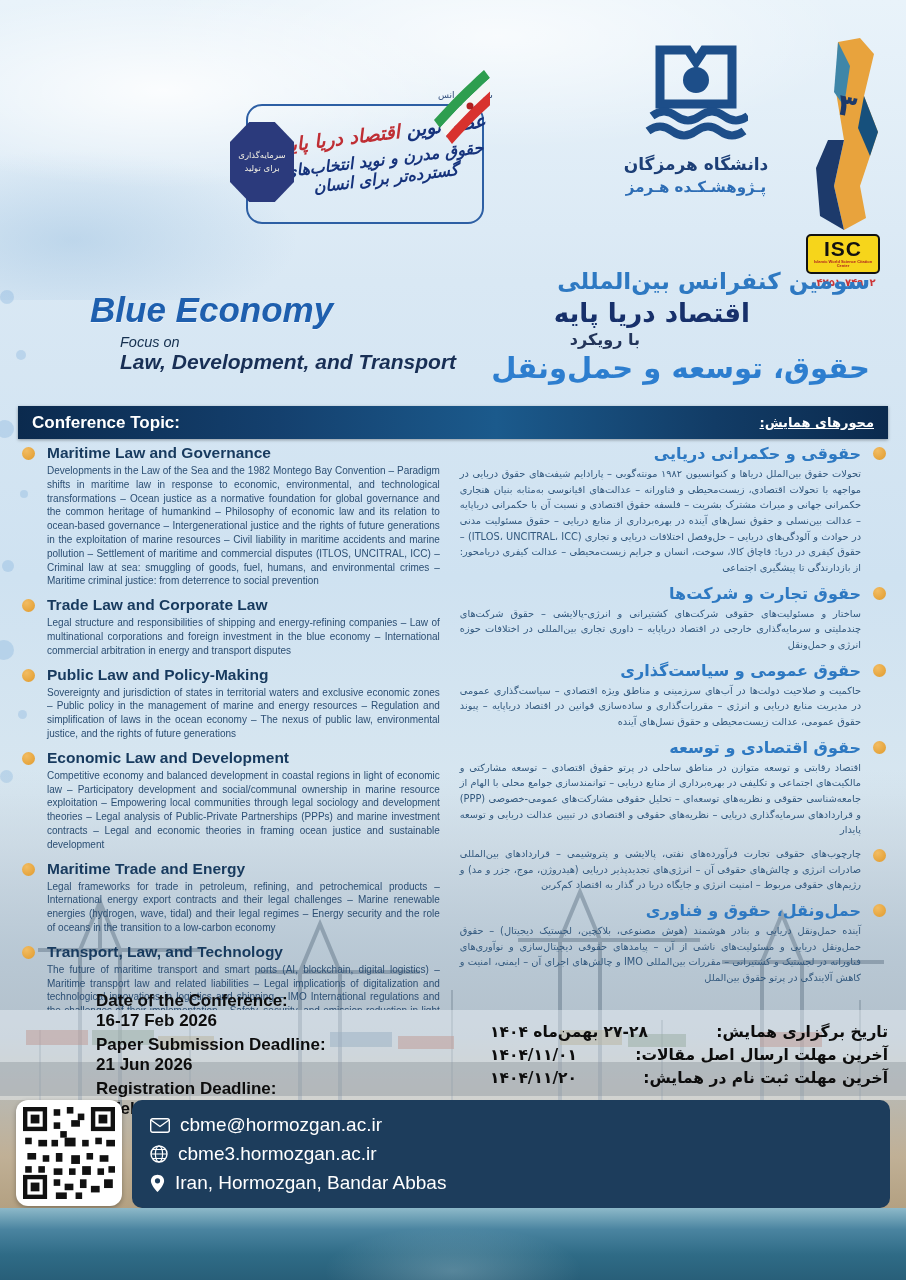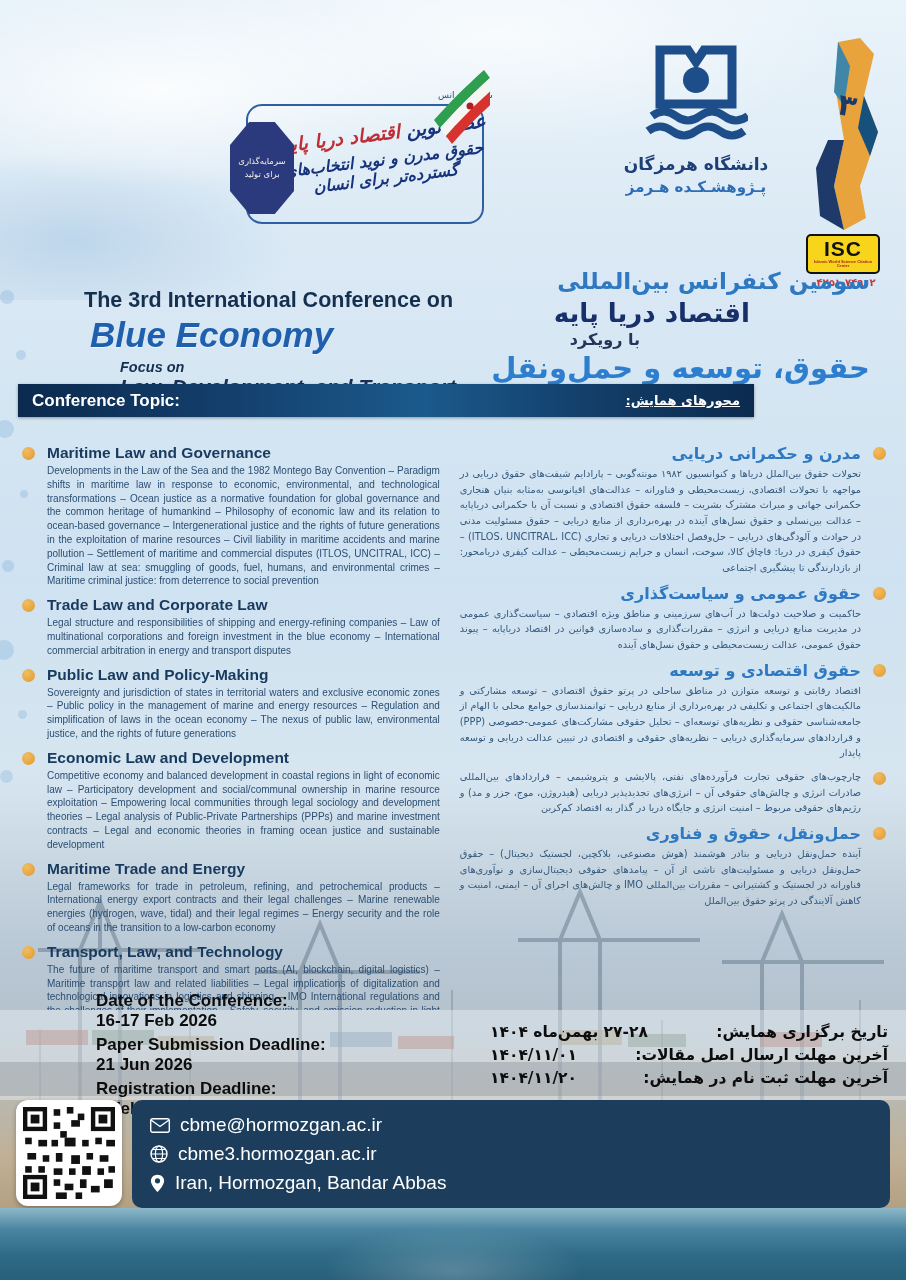--- a/index.html
+++ b/index.html
@@ -30,21 +30,21 @@
   
   .hdr { position:absolute; top:26px; left:0; width:906px; height:240px; }
   .slogan-box { position:absolute; left:246px; top:78px; width:238px; height:120px;
     border:2.5px solid #2d5fa4; border-radius:16px; }
   .slogan-label { position:absolute; left:438px; top:64px; font-size:9px; color:#2d4a7a; }
   .slogan-text { position:absolute; left:258px; top:96px; width:250px; transform:rotate(-7deg);
     font-style:italic; font-weight:bold; text-align:center; }
   .slogan-text .l1 { font-size:19px; color:#16337c; }
   .slogan-text .l1 .red { color:#bf2e34; }
   .slogan-text .l2 { font-size:16px; color:#16337c; margin-top:6px; }
-  .badge-oct { position:absolute; left:230px; top:96px; width:64px; height:92px; background:#2b3a7c;
+  .badge-oct { position:absolute; left:230px; top:96px; width:64px; height:80px; background:#2b3a7c;
     clip-path:polygon(30% 0,70% 0,100% 25%,100% 75%,70% 100%,30% 100%,0 75%,0 25%);
     display:flex; align-items:center; justify-content:center; text-align:center;
     color:#f3f0e4; font-size:8.5px; line-height:1.5; padding:6px; }
   .flag-ribbon { position:absolute; left:420px; top:36px; width:70px; height:86px; }
 
   .uni { position:absolute; left:596px; top:16px; width:200px; text-align:center; }
   .uni-logo { width:104px; height:100px; margin:0 auto; }
   .uni-name { font-weight:bold; font-size:17px; color:#1d3f77; margin-top:8px; }
   .uni-inst { font-weight:bold; font-size:15px; color:#2d6db5; margin-top:4px; }
 
@@ -55,31 +55,31 @@
   .isc-box { background:#f6d51b; border:2.5px solid #111; border-radius:5px; padding:2px 0 4px;
     font-weight:bold; font-size:21px; letter-spacing:1px; color:#111; line-height:1.05; }
   .isc-sub { display:block; font-size:4px; color:#b02020; letter-spacing:0; font-weight:bold; }
   .isc-code { margin-top:3px; font-family:"DejaVu Sans",sans-serif; font-size:10px; font-weight:bold; color:#c33; }
 
   
   .title-en { position:absolute; left:84px; top:288px; width:400px; color:#15304f; }
   .t-en-1 { font-size:21.5px; font-weight:bold; }
   .t-en-2 { font-size:35px; font-weight:bold; font-style:italic; color:#1e5fae; margin:2px 0 4px 6px;
     text-shadow:0 1px 0 rgba(255,255,255,.6); }
-  .t-en-3 { font-size:14.5px; font-style:italic; font-weight:bold; margin-left:36px; }
+  .t-en-3 { font-size:14.5px; font-style:italic; font-weight:normal; margin-left:36px; }
   .t-en-4 { font-size:21px; font-style:italic; font-weight:bold; margin-left:36px; color:#182f55; }
 
   .title-fa { position:absolute; right:36px; top:268px; width:420px; text-align:right; }
   .t-fa-1 { font-size:23px; font-weight:bold; color:#2e79c2; }
   .t-fa-2 { font-size:26px; font-weight:bold; color:#17306b; margin:4px 120px 0 0; }
   .t-fa-3 { font-size:16px; font-weight:bold; color:#23355a; margin:2px 230px 0 0; }
   .t-fa-4 { font-size:29px; font-weight:bold; color:#2d7ecf; margin-top:2px; }
 
   
-  .topic-bar { position:absolute; left:18px; top:384px; width:736px; height:33px;
+  .topic-bar { position:absolute; left:18px; top:406px; width:870px; height:33px;
     background:linear-gradient(90deg,#0b2a4e 0%,#14406e 30%,#1b5a8c 55%,#123c66 80%,#0b2a4e 100%);
     display:flex; align-items:center; justify-content:space-between; padding:0 14px;
     box-shadow:0 1px 3px rgba(0,0,0,.35); }
   .topic-bar .en { color:#fff; font-weight:bold; font-size:17px; }
   .topic-bar .faside { color:#fff; font-weight:bold; font-size:13px;text-decoration:underline; }
 
   
   .cols { position:absolute; left:22px; top:444px; width:864px; height:566px; display:flex; gap:20px; overflow:hidden; }
   .col-en { width:49.5%; }
   .col-fa { width:50.5%; }
@@ -192,21 +192,20 @@
     </svg>
     <div class="edition-num">۳</div>
 
     <div class="isc">
       <div class="isc-box"><span>ISC</span><span class="isc-sub">Islamic World Science Citation Center</span></div>
       <div class="isc-code" dir="ltr">۰۴۲۵۱-۷۴۹۰۲</div>
     </div>
   </div>
 
   <div class="title-en">
-    <div class="t-en-1">The 3rd International Conference on</div>
     <div class="t-en-2">Blue Economy</div>
     <div class="t-en-3">Focus on</div>
     <div class="t-en-4">Law, Development, and Transport</div>
   </div>
 
   <div class="title-fa fa">
     <div class="t-fa-1">سومین کنفرانس بین‌المللی</div>
     <div class="t-fa-2">اقتصاد دریا پایه</div>
     <div class="t-fa-3">با رویکرد</div>
     <div class="t-fa-4">حقوق، توسعه و حمل‌ونقل</div>
@@ -248,22 +247,27 @@
       <div class="topic">
           <span class="bullet"></span>
         <div class="topic-title-en">Transport, Law, and Technology</div>
         <div class="topic-desc-en">The future of maritime transport and smart ports (AI, blockchain, digital logistics) – Maritime transport law and related liabilities – Legal implications of digitalization and technological innovations in logistics and shipping – IMO International regulations and the challenges of their implementation – Safety, security, and emission reduction in light of international law</div>
         </div>
     </div>
 
     <div class="col-fa fa">
       <div class="topic">
           <span class="bullet"></span>
-        <div class="topic-title-fa">مدرن و حکمرانی دریایی</div>
+        <div class="topic-title-fa">حقوقی و حکمرانی دریایی</div>
         <div class="topic-desc-fa">تحولات حقوق بین‌الملل دریاها و کنوانسیون ۱۹۸۲ مونته‌گوبی – پارادایم شیفت‌های حقوق دریایی در مواجهه با تحولات اقتصادی، زیست‌محیطی و فناورانه – عدالت‌های اقیانوسی به‌مثابه بنیان هنجاری حکمرانی جهانی و میراث مشترک بشریت – فلسفه حقوق اقتصادی و نسبت آن با حکمرانی دریاپایه – عدالت بین‌نسلی و حقوق نسل‌های آینده در بهره‌برداری از منابع دریایی – حقوق مسئولیت مدنی در حوادث و آلودگی‌های دریایی – حل‌وفصل اختلافات دریایی و تجاری (ITLOS، UNCITRAL، ICC) – حقوق کیفری در دریا: قاچاق کالا، سوخت، انسان و جرایم زیست‌محیطی – عدالت کیفری دریامحور: از بازدارندگی تا پیشگیری اجتماعی</div>
+        </div>
+      <div class="topic">
+          <span class="bullet"></span>
+        <div class="topic-title-fa">حقوق تجارت و شرکت‌ها</div>
+        <div class="topic-desc-fa">ساختار و مسئولیت‌های حقوقی شرکت‌های کشتیرانی و انرژی-پالایشی – حقوق شرکت‌های چندملیتی و سرمایه‌گذاری خارجی در اقتصاد دریاپایه – داوری تجاری بین‌المللی در اختلافات حوزه انرژی و حمل‌ونقل</div>
         </div>
       <div class="topic">
           <span class="bullet"></span>
         <div class="topic-title-fa">حقوق عمومی و سیاست‌گذاری</div>
         <div class="topic-desc-fa">حاکمیت و صلاحیت دولت‌ها در آب‌های سرزمینی و مناطق ویژه اقتصادی – سیاست‌گذاری عمومی در مدیریت منابع دریایی و انرژی – مقررات‌گذاری و ساده‌سازی قوانین در اقتصاد دریاپایه – پیوند حقوق عمومی، عدالت زیست‌محیطی و حقوق نسل‌های آینده</div>
         </div>
       <div class="topic">
           <span class="bullet"></span>
         <div class="topic-title-fa">حقوق اقتصادی و توسعه</div>
         <div class="topic-desc-fa">اقتصاد رقابتی و توسعه متوازن در مناطق ساحلی در پرتو حقوق اقتصادی – توسعه مشارکتی و مالکیت‌های اجتماعی و تکلیفی در بهره‌برداری از منابع دریایی – توانمندسازی جوامع محلی با الهام از جامعه‌شناسی حقوقی و نظریه‌های توسعه‌ای – تحلیل حقوقی مشارکت‌های عمومی-خصوصی (PPP) و قراردادهای سرمایه‌گذاری دریایی – نظریه‌های حقوقی و اقتصادی در تبیین عدالت دریایی و توسعه پایدار</div>

